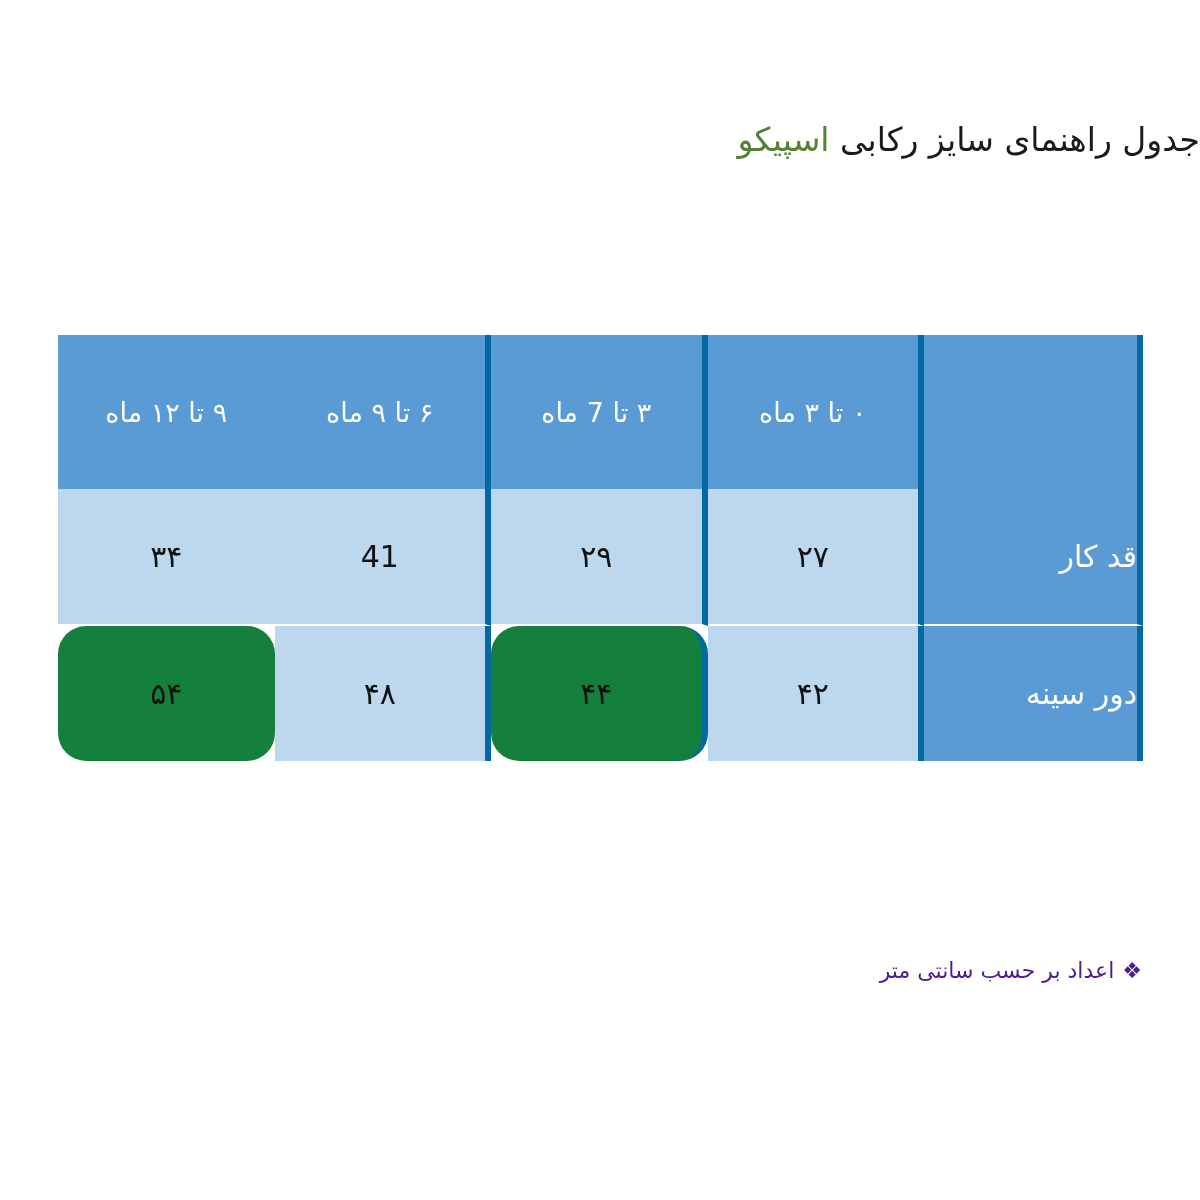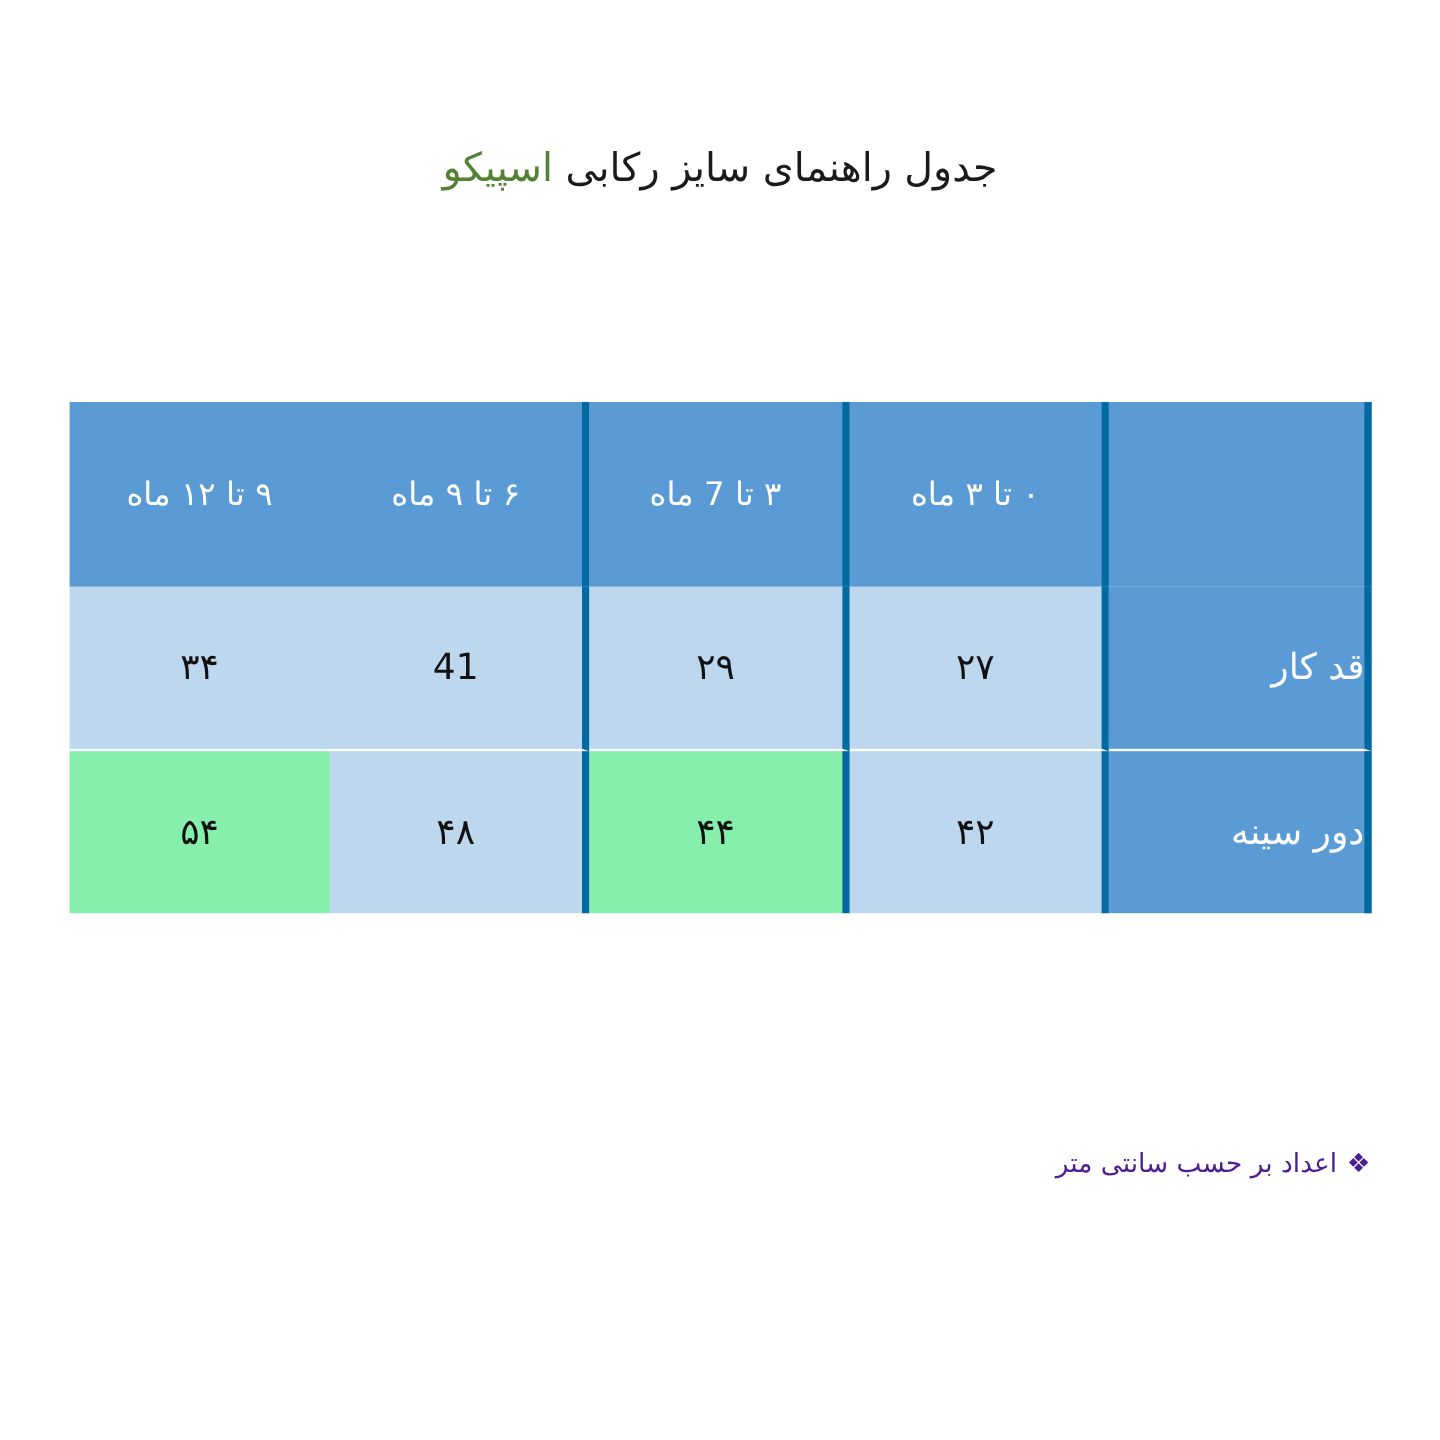--- a/index.html
+++ b/index.html
@@ -14,21 +14,21 @@
     overflow: hidden;
     position: relative;
   }
 
   
   .title-wrap {
     position: absolute;
     top: 118px;
     left: 0;
     width: 1200px;
-    text-align: center;
+    text-align: right;
   }
   .title {
     display: inline-block;
     font-family: "DejaVu Sans", "Liberation Sans", sans-serif;
     font-size: 33px;
     line-height: 1.35;
     color: #1a1a1a;
     direction: rtl;
     unicode-bidi: isolate;
     white-space: nowrap;
@@ -103,21 +103,22 @@
 
   
   tbody td.cell {
     height: 135px;
     font-size: 30px;
     color: #111111;
     background: #BDD7EE;
     margin-top: 20px;
   }
   tbody td.cell.shade-light {
-    background: #86efac;
+    background: #15803d;
+    border-radius: 28px;
   }
 
   
   .footnote {
     position: absolute;
     top: 958px;
     right: 58px;
     font-size: 22px;
     color: #4c1d95;
     direction: rtl;

